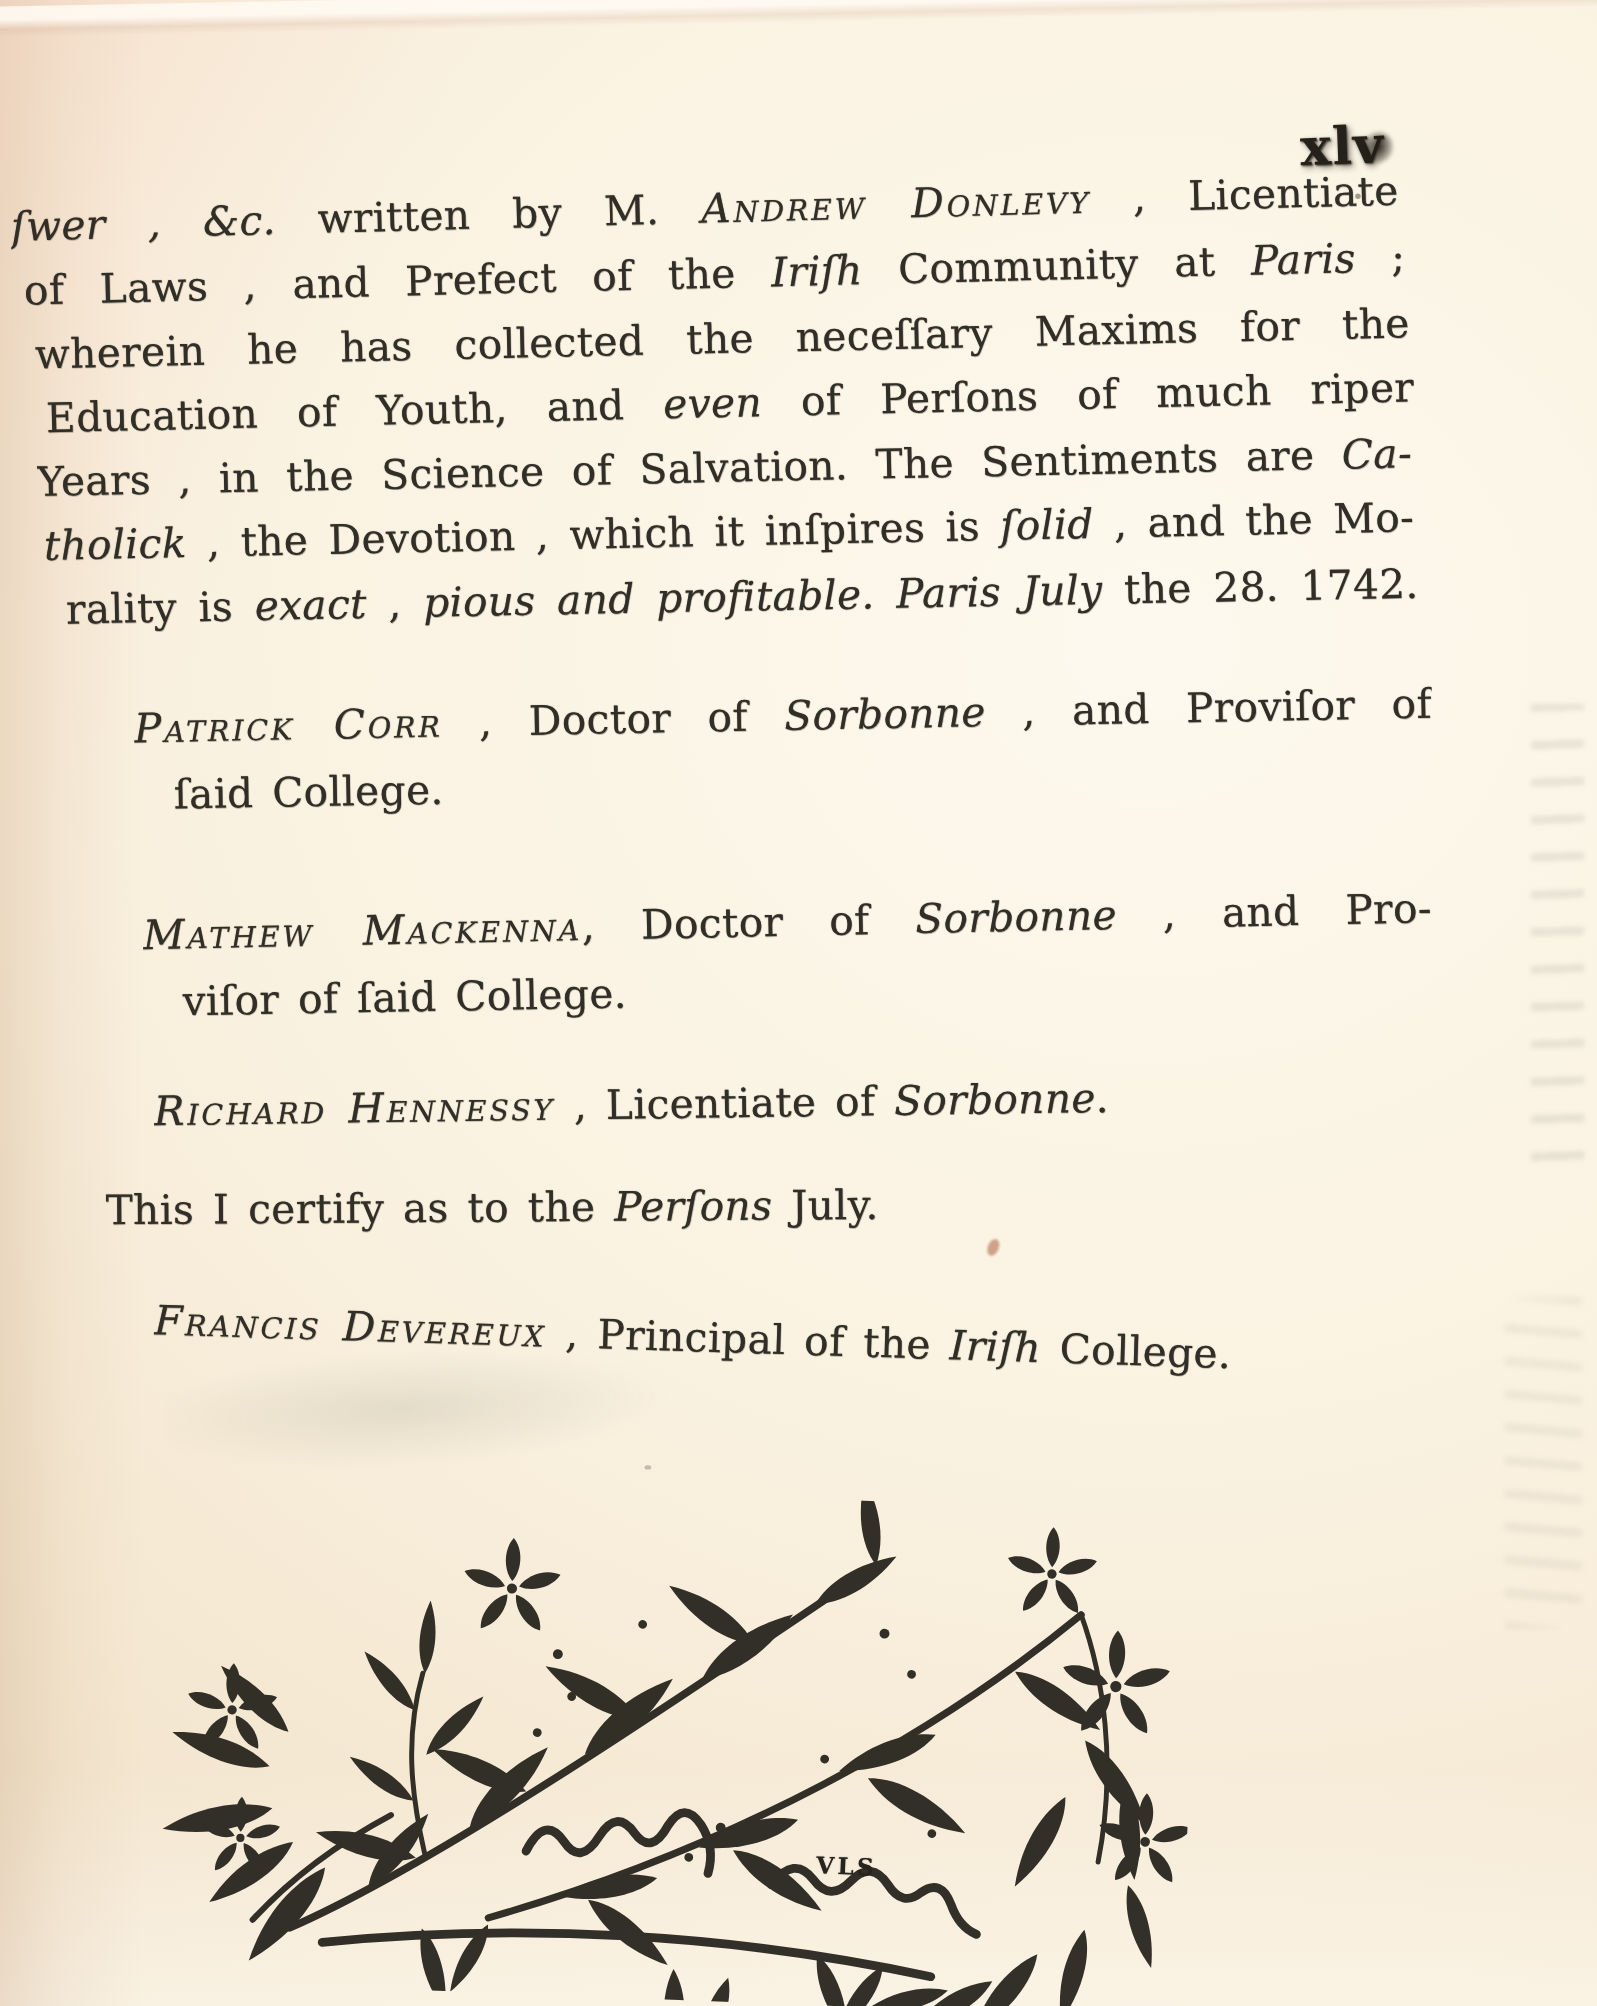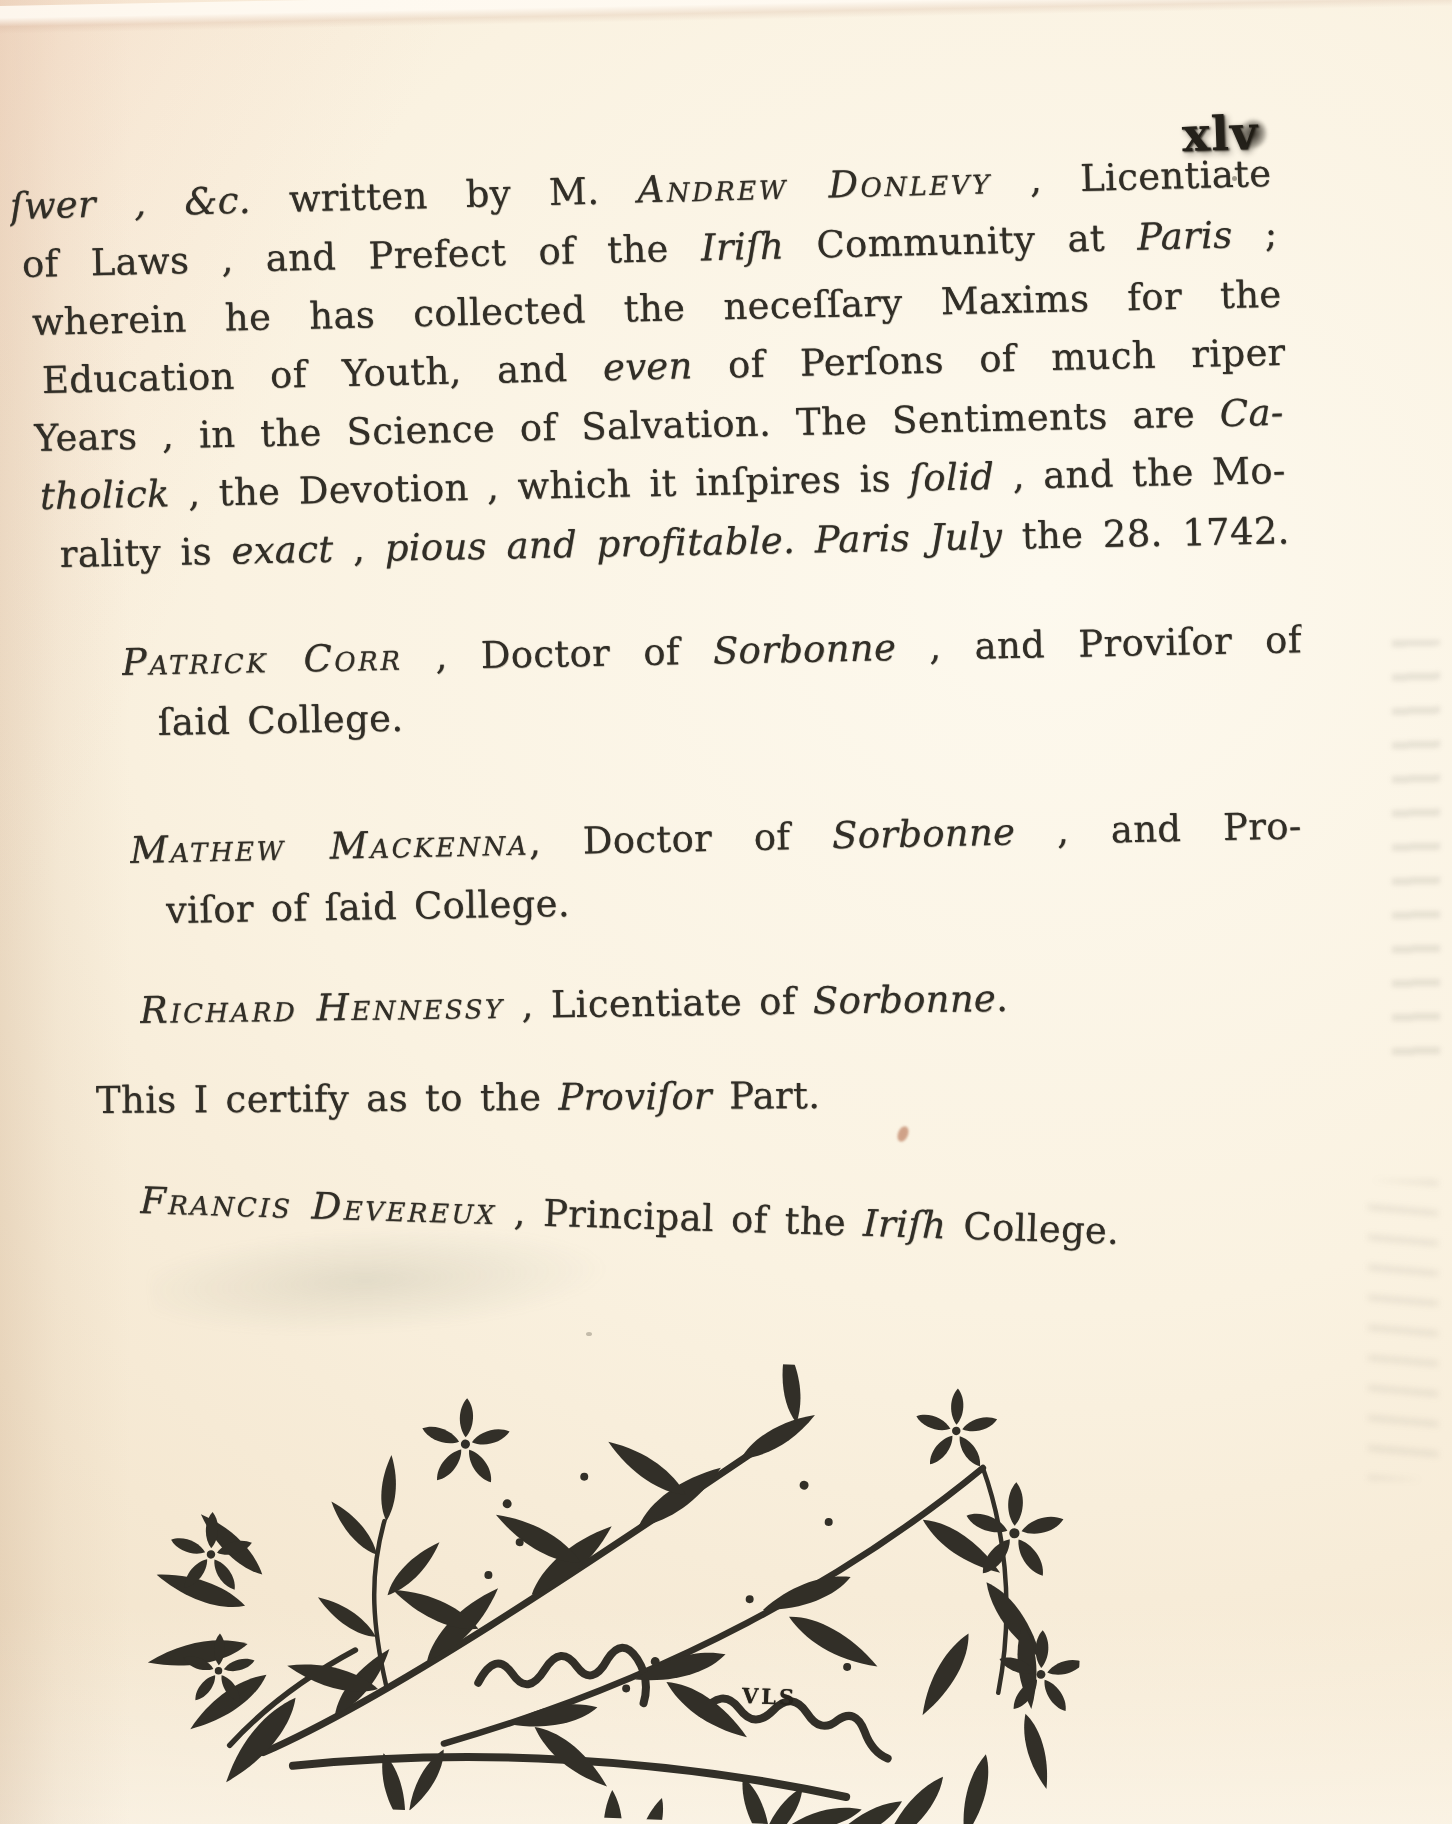--- a/index.html
+++ b/index.html
@@ -114,21 +114,21 @@
   </div>
   <div class="ln nat ink" style="top:888px;left:166px;width:900px;transform:rotate(-1deg);">
     <span>viſor of ſaid College.</span>
   </div>
 
   <div class="ln nat ink" style="top:988px;left:140px;width:1150px;transform:rotate(-0.8deg);">
     <span class="it sc">Richard Hennessy</span><span> , Licentiate of </span><span class="it">Sorbonne</span><span>.</span>
   </div>
 
   <div class="ln nat ink" style="top:1078px;left:96px;width:1100px;transform:rotate(-0.4deg);">
-    <span>This I certify as to the </span><span class="it">Proviſor</span><span> Part.</span>
+    <span>This I certify as to the </span><span class="it">Perſons</span><span> July.</span>
   </div>
 
   <div class="ln nat ink" style="top:1178px;left:140px;width:1180px;transform:rotate(1.8deg);">
     <span class="it sc">Francis Devereux</span><span> , Principal of the </span><span class="it">Iriſh</span><span> College.</span>
   </div>
 
   <div class="ornament">
     <svg viewBox="0 0 932 460" width="932" height="460" xmlns="http://www.w3.org/2000/svg">
       <defs>
         <path id="lf" d="M0 0 C 10 -18 14 -46 3 -78 C -10 -48 -10 -18 0 0 Z"></path>

